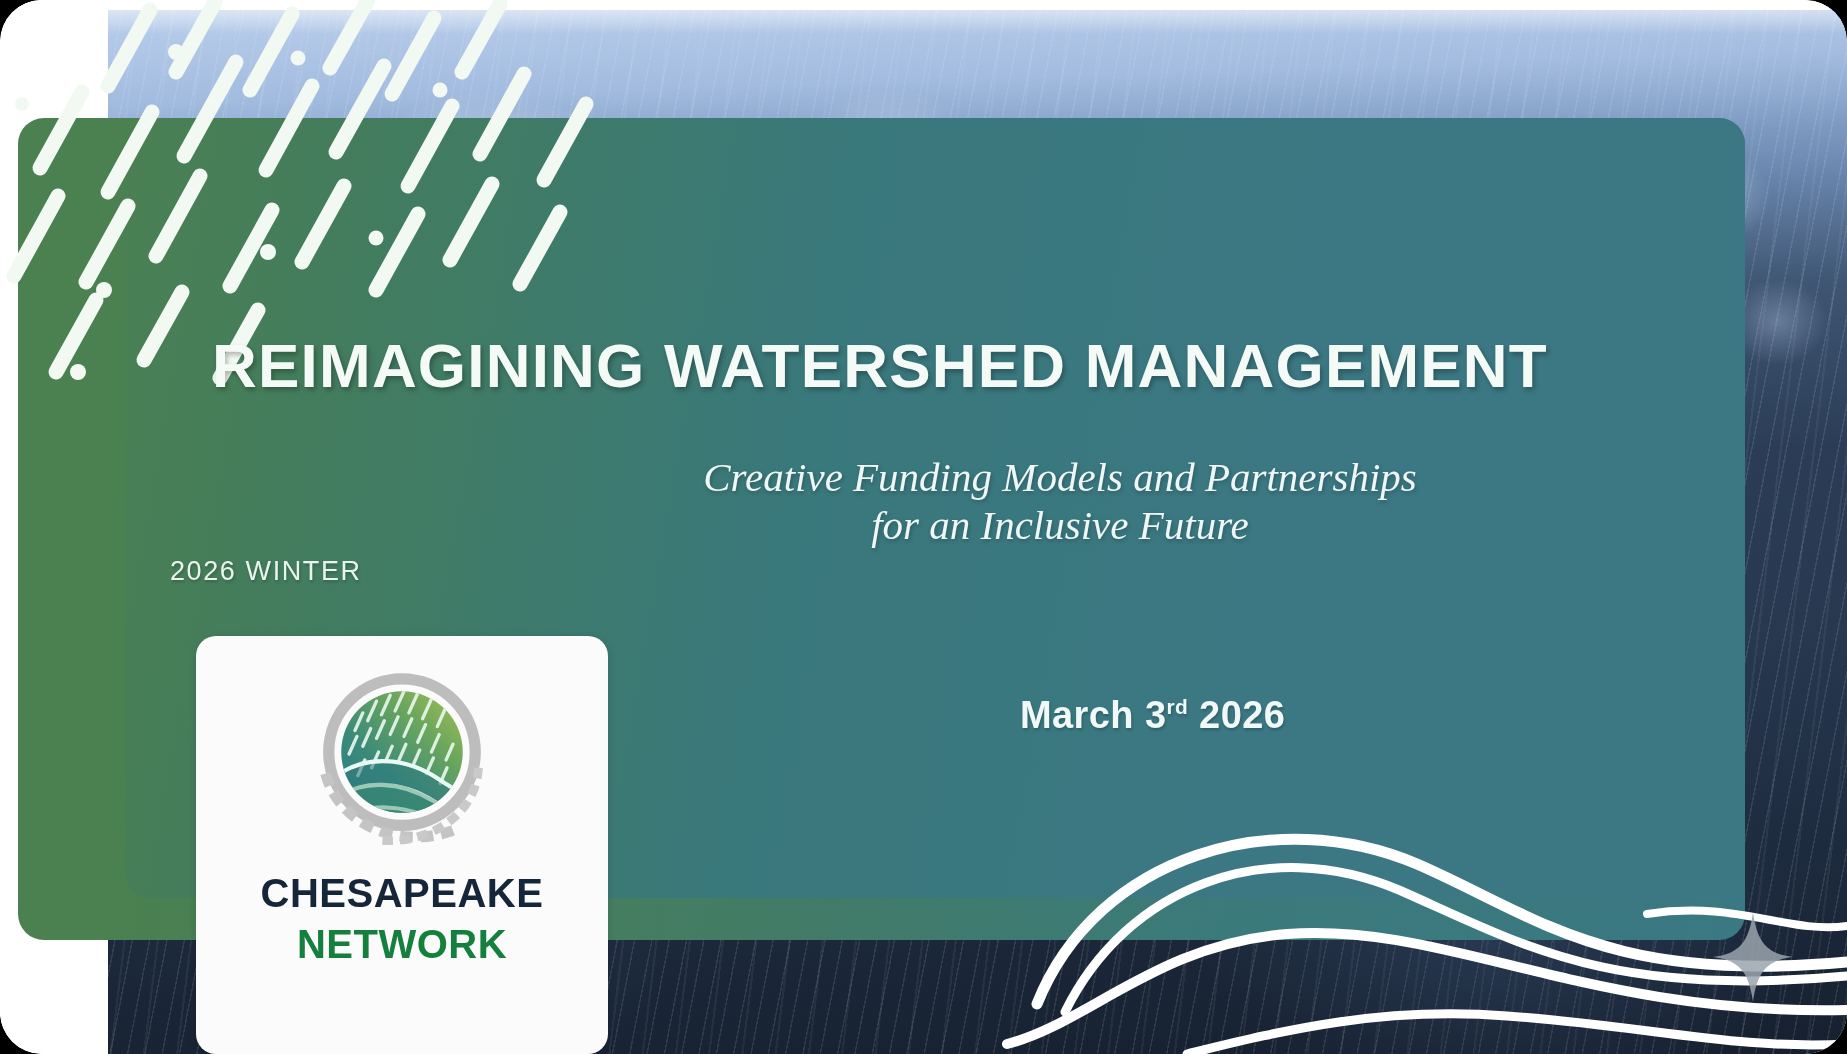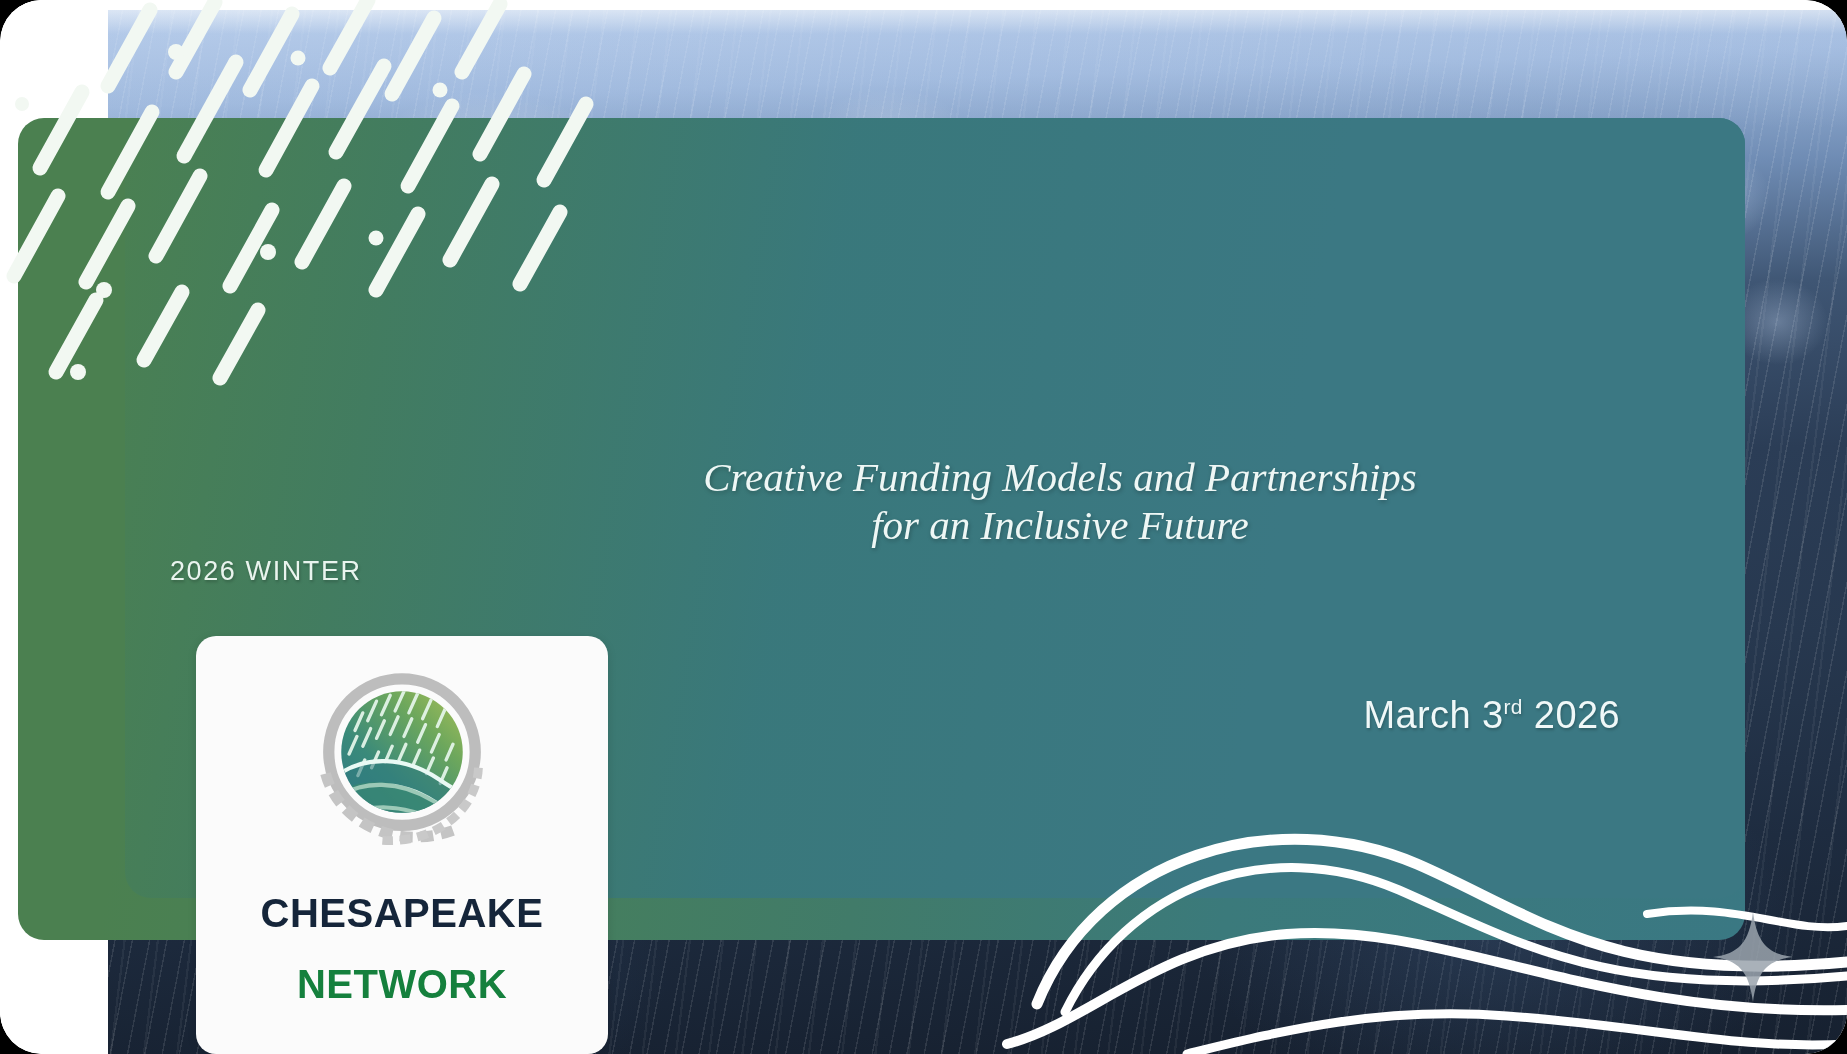--- a/index.html
+++ b/index.html
@@ -156,24 +156,24 @@
     line-height:1.12;
     color:#e9f4ee;
     text-align:left;
     text-shadow:1px 2px 3px rgba(0,0,0,.22);
   }
   .date {
     position:absolute;
     left:1020px; top:694px;
     width:600px;
     font-size:38px;
-    font-weight:400;
+    font-weight:700;
     letter-spacing:.4px;
     color:#f0f8f8;
-    text-align:right;
+    text-align:left;
     text-shadow:1px 2px 3px rgba(0,0,0,.22);
   }
   .date sup { font-size:.55em; vertical-align:super; }
 
   
   .logo-card {
     position:absolute;
     left:196px; top:636px;
     width:412px; height:418px;
     background:#fbfbfb;
@@ -187,21 +187,20 @@
     width:196px; height:196px;
   }
   .logo-words {
     position:absolute; left:0; right:0; top:232px;
     text-align:center;
   }
   .lw {
     font-size:40px; font-weight:bold;
     letter-spacing:.5px; line-height:1.28;
     display:block;
-    margin-top:20px;
   }
   .lw-chesapeake { color:#15253a; }
   .lw-stormwater {
     background:linear-gradient(90deg,#3d7878 0%,#4c8670 32%,#6f9a60 62%,#9db258 100%);
     -webkit-background-clip:text; background-clip:text;
     color:transparent;
   }
   .lw-network { color:#15803d;text-align:center; }
 
   
@@ -272,20 +271,21 @@
         <path d="M 60 250 C 140 230, 210 150, 340 140 C 500 128, 640 222, 900 216" stroke-width="10"></path>
         <path d="M 240 260 C 330 238, 430 212, 560 222 C 700 232, 790 256, 900 250" stroke-width="9"></path>
         <path d="M 700 120 C 790 106, 840 140, 900 132" stroke-width="8"></path>
       </g>
     </svg>
 
     <svg class="sparkle" viewBox="0 0 80 90" xmlns="http://www.w3.org/2000/svg">
       <path d="M40 0 C44 30, 54 42, 80 45 C54 48, 44 60, 40 90 C36 60, 26 48, 0 45 C26 42, 36 30, 40 0 Z" fill="#9aa3ad" opacity="0.85"></path>
     </svg>
 
+    <div class="title">REIMAGINING WATERSHED MANAGEMENT</div>
 
     <div class="subtitle">
       <div>Creative Funding Models and Partnerships</div>
       <div>for an Inclusive Future</div>
     </div>
 
     <div class="series">
       <div>2026 WINTER</div>
     </div>
 

